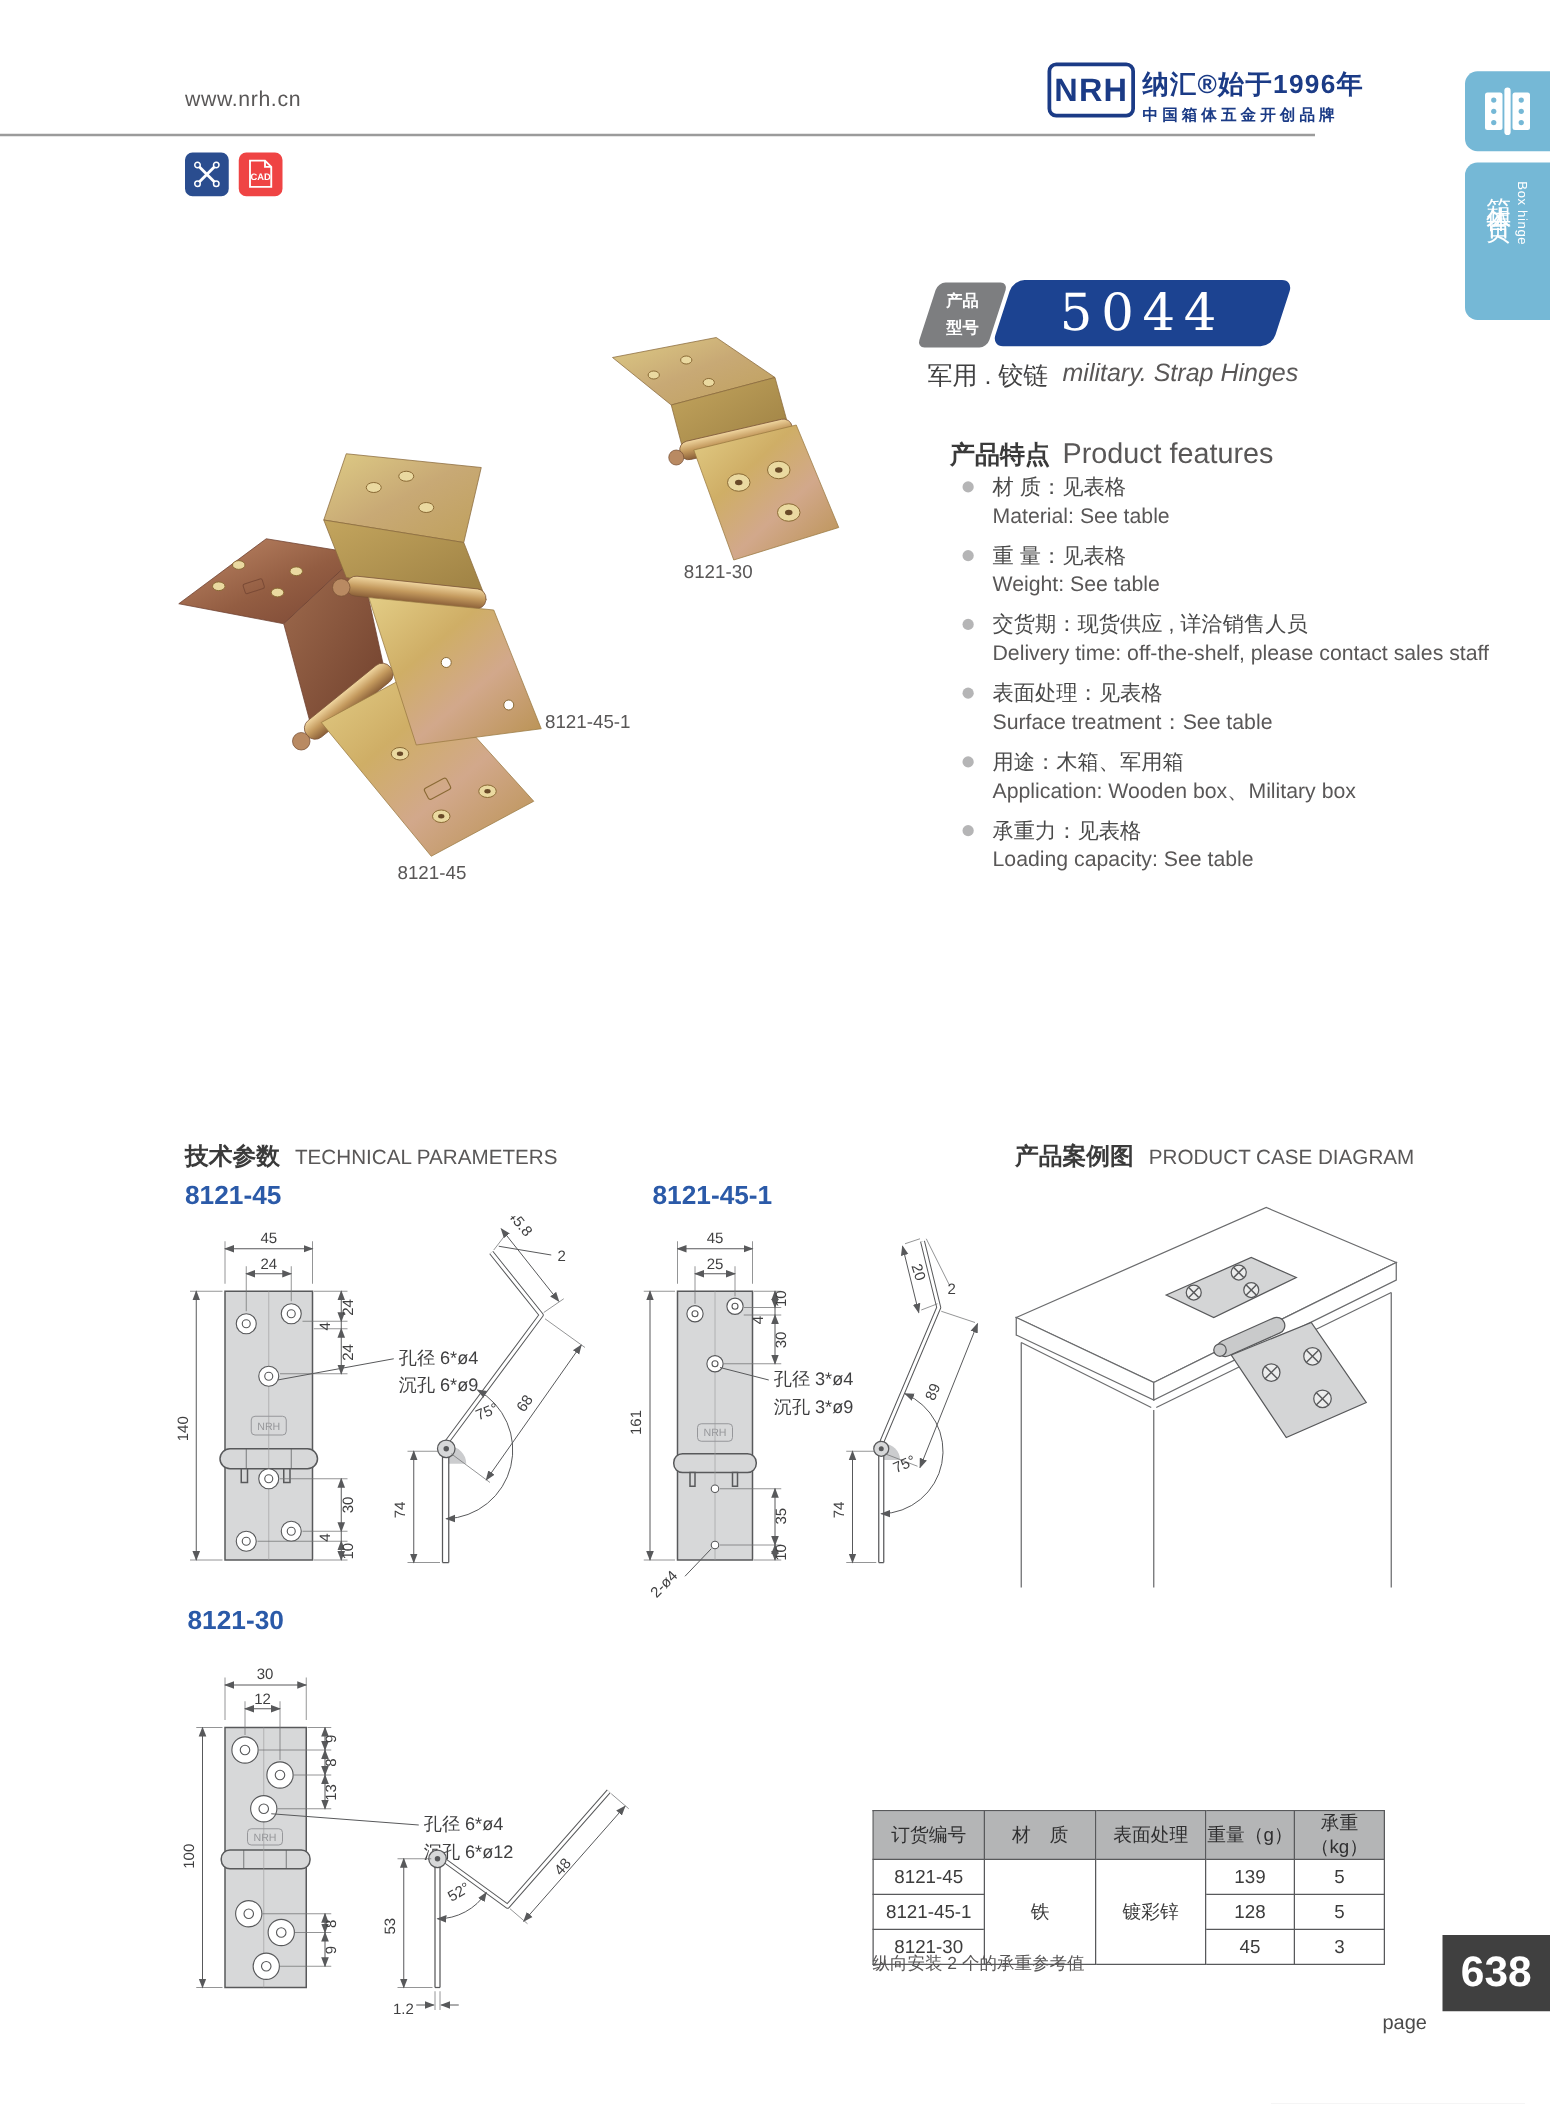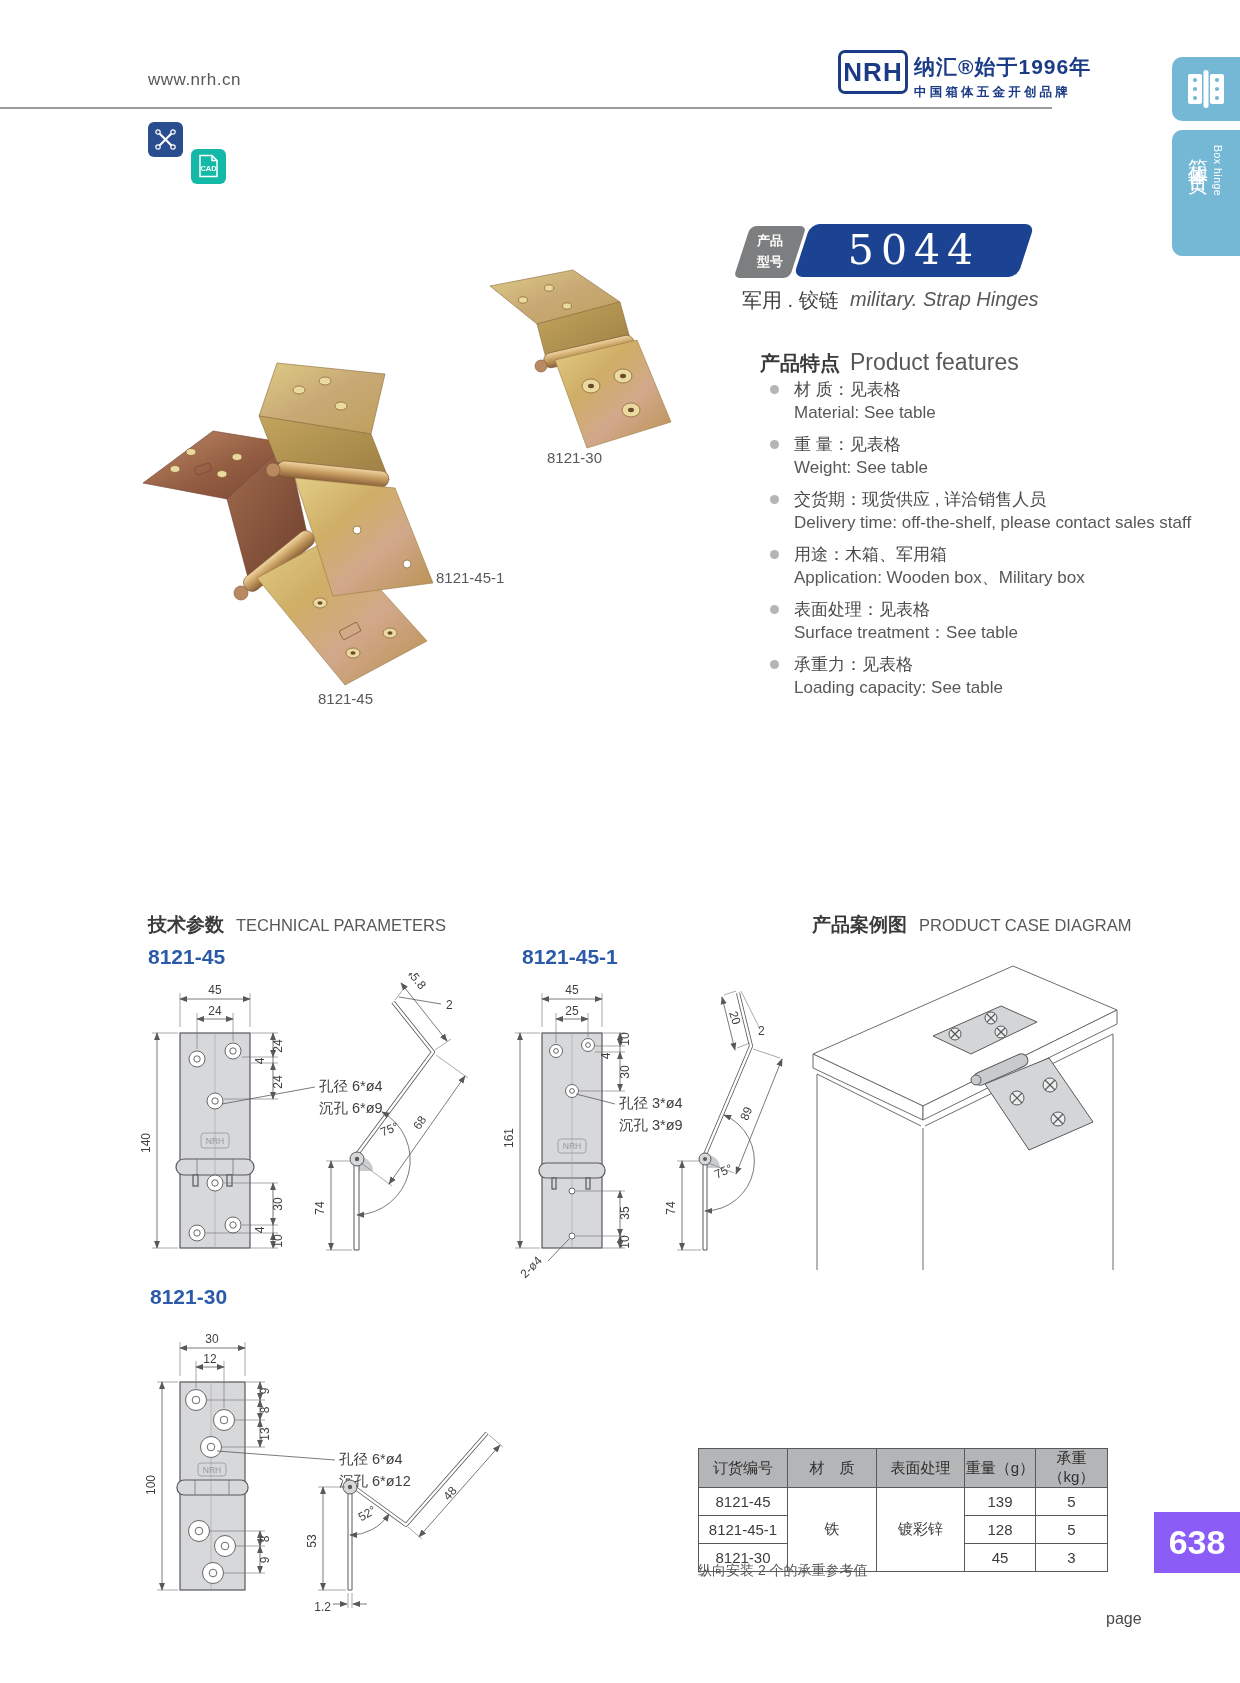--- a/index.html
+++ b/index.html
@@ -11,21 +11,21 @@
   .rule{left:0;top:107px;width:1052px;height:2px;background:#9b9b9b;}
   .nrh-box{left:838px;top:50px;width:64px;height:38px;border:3px solid #1b3b86;border-radius:7px;
            color:#1b3b86;font-size:26px;font-weight:bold;display:flex;align-items:center;justify-content:center;
            letter-spacing:1px;}
   .brand{left:914px;top:53px;color:#1b3b86;}
   .brand .l1{font-size:21px;font-weight:bold;letter-spacing:1px;}
   .brand .l2{font-size:12.5px;font-weight:bold;letter-spacing:3.2px;margin-top:3px;}
   
   .icon-sq{width:35px;height:35px;border-radius:6px;display:flex;align-items:center;justify-content:center;}
   .icon-design{left:148px;top:122px;background:#2a4d8f;}
-  .icon-cad{left:191px;top:122px;background:#14b8a6;margin-top:27px;}
+  .icon-cad{left:191px;top:122px;background:#ef4444;}
   
   .tab{left:1172px;width:68px;background:#75b8d6;border-radius:10px 0 0 10px;}
   .tab1{top:57px;height:64px;display:flex;align-items:center;justify-content:center;}
   .tab2{top:130px;height:126px;display:flex;flex-direction:row;justify-content:center;padding-top:13px;box-sizing:border-box;gap:3px;}
   .vcn{writing-mode:vertical-rl;color:#fff;font-size:20px;letter-spacing:6px;line-height:1;}
   .ven{writing-mode:vertical-rl;color:#fff;font-size:10.5px;letter-spacing:.5px;margin-top:2px;}
   
   .badge-gray{left:742px;top:226px;width:56px;height:52px;background:#7d7e80;border-radius:6px;transform:skewX(-18deg);}
   .badge-gray-txt{left:742px;top:231px;width:56px;color:#fff;font-size:13px;line-height:1.6;text-align:center;font-weight:bold;}
   .badge-blue{left:802px;top:224px;width:224px;height:53px;background:#1c4391;border-radius:9px;transform:skewX(-18deg);}
@@ -48,21 +48,21 @@
   .sec-head .en{font-size:16.5px;color:#595757;margin-left:12px;font-weight:normal;}
   .blue-label{font-size:21px;font-weight:bold;color:#2b5aa8;}
   .photo-label{font-size:15px;color:#595757;}
   
   .spec{left:698px;top:1448px;border-collapse:collapse;table-layout:fixed;}
   .spec th,.spec td{border:1.5px solid #58595b;text-align:center;font-weight:normal;
                     font-size:15px;color:#3c3c3c;padding:0;}
   .spec th{background:#b4b5b6;height:26px;color:#2f2f30;}
   .spec td{height:27px;background:#fff;}
   .note{left:698px;top:1562px;width:412px;font-size:14px;color:#595757;}
-  .page-badge{left:1154px;top:1512px;width:86px;height:61px;background:#8b5cf6;color:#fff;
+  .page-badge{left:1154px;top:1548px;width:86px;height:61px;background:#404040;color:#fff;
               font-size:34px;font-weight:bold;display:flex;align-items:center;justify-content:center;}
   .page-word{left:1106px;top:1610px;font-size:16px;color:#4a4a4a;}
   
   svg text{font-family:"Liberation Sans","DejaVu Sans",sans-serif;}
   .dimtxt{font-size:12px;fill:#3f3f40;}
   .ctxt{font-size:14.5px;fill:#3f3f40;}
   .stamptxt{font-size:8.5px;fill:#96979a;}
 </style>
 </head>
 <body>
@@ -244,27 +244,27 @@
       <div class="feat-cn">重  量：见表格</div>
       <div class="feat-en">Weight: See table</div>
     </div>
     <div class="feat-item">
       <span class="dot"></span>
       <div class="feat-cn">交货期：现货供应 , 详洽销售人员</div>
       <div class="feat-en">Delivery time: off-the-shelf, please contact sales staff</div>
     </div>
     <div class="feat-item">
       <span class="dot"></span>
-      <div class="feat-cn">用途：木箱、军用箱</div>
-      <div class="feat-en">Application: Wooden box、Military box</div>
+      <div class="feat-cn">表面处理：见表格</div>
+      <div class="feat-en">Surface treatment：See table</div>
     </div>
     <div class="feat-item">
       <span class="dot"></span>
-      <div class="feat-cn">表面处理：见表格</div>
-      <div class="feat-en">Surface treatment：See table</div>
+      <div class="feat-cn">用途：木箱、军用箱</div>
+      <div class="feat-en">Application: Wooden box、Military box</div>
     </div>
     <div class="feat-item gap">
       <span class="dot"></span>
       <div class="feat-cn">承重力：见表格</div>
       <div class="feat-en">Loading capacity: See table</div>
     </div>
   </div>
 
   <div class="abs sec-head" style="left:148px;top:912px;">
     <span class="cn">技术参数</span><span class="en">TECHNICAL PARAMETERS</span>

